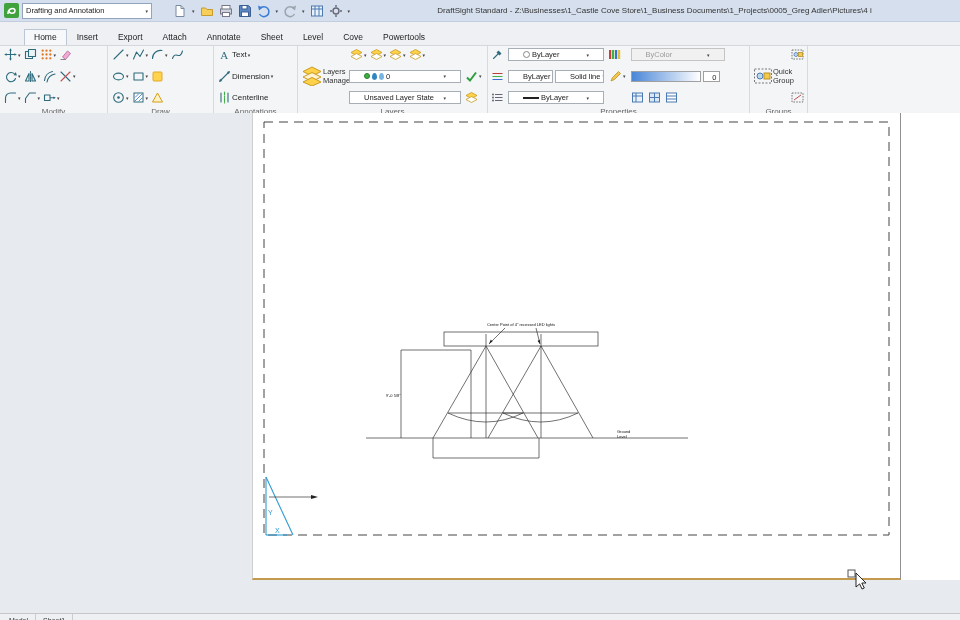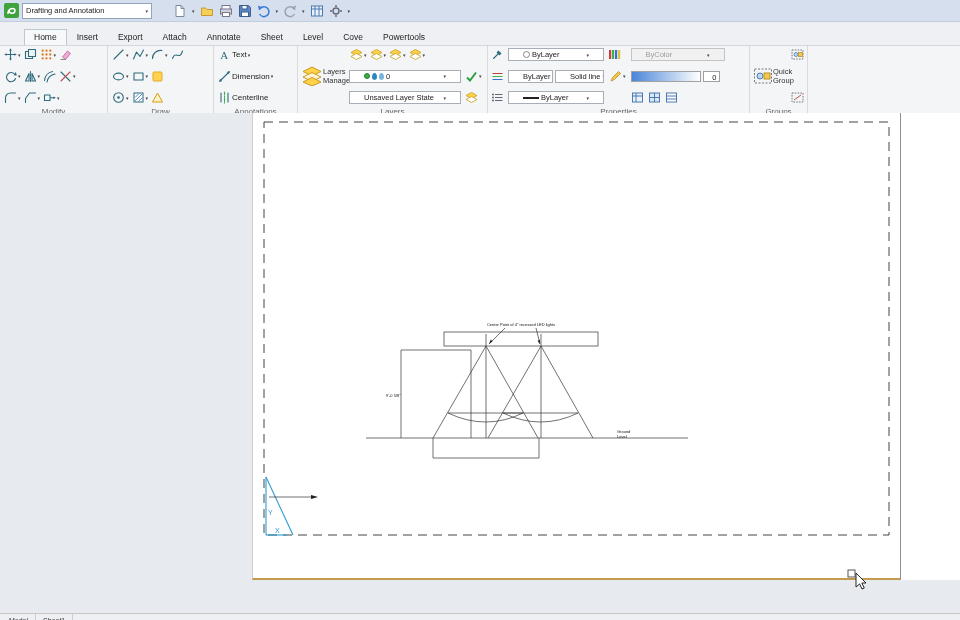--- a/index.html
+++ b/index.html
@@ -137,20 +137,21 @@
             <g stroke="#667" stroke-width="1.4">
               <line x1="7" y1="1" x2="7" y2="3"></line>
               <line x1="7" y1="11" x2="7" y2="13"></line>
               <line x1="1" y1="7" x2="3" y2="7"></line>
               <line x1="11" y1="7" x2="13" y2="7"></line>
             </g>
           </svg>
         </span>
       <span class="ddi">▾</span>
     </div>
+    <div class="title-text">DraftSight Standard - Z:\Businesses\1_Castle Cove Store\1_Business Documents\1_Projects\0005_Greg Adler\Pictures\4 i</div>
   </div>
 
   <div class="tabrow">
     <span class="tab active">Home</span>
     <span class="tab">Insert</span>
     <span class="tab">Export</span>
     <span class="tab">Attach</span>
     <span class="tab">Annotate</span>
     <span class="tab">Sheet</span>
     <span class="tab">Level</span>

